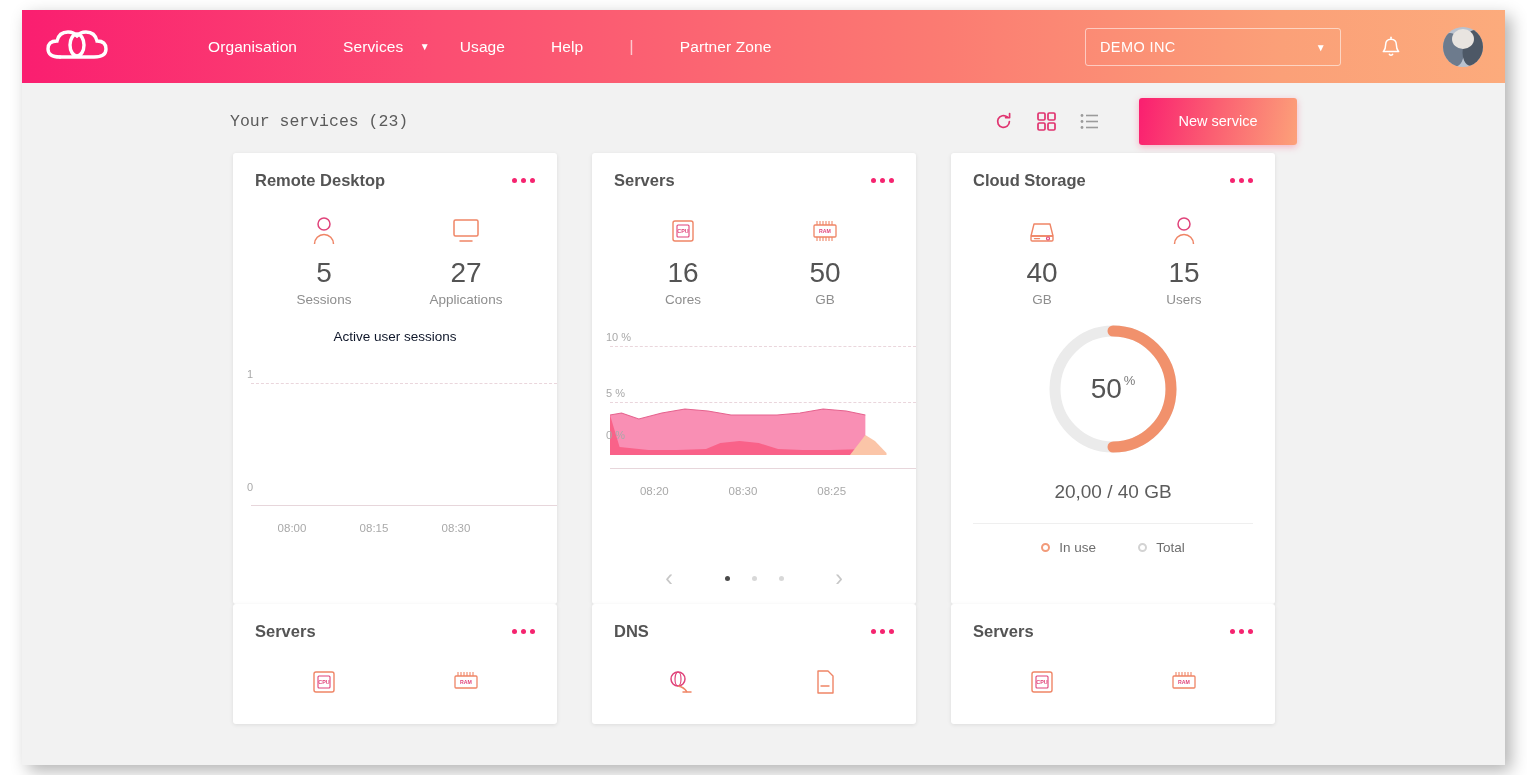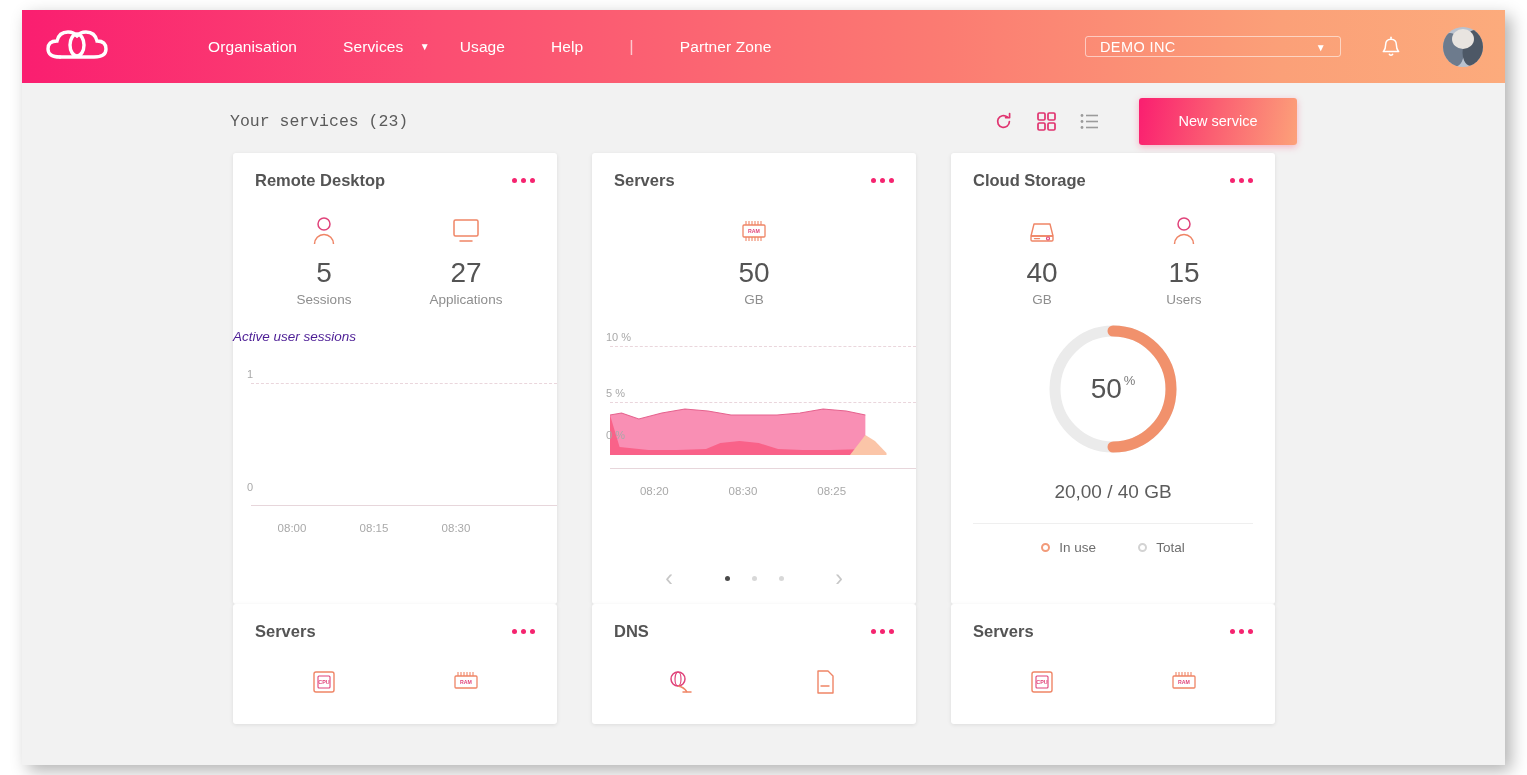--- a/index.html
+++ b/index.html
@@ -53,21 +53,21 @@
     font-size: 17px;
     margin-right: 46px;
   }
 
   #topbar-right {
     position: absolute;
     right: 22px; top: 0; height: 73px;
     display: flex; align-items: center;
   }
   #org-select {
-    width: 256px; height: 21px;
+    width: 256px; height: 38px;
     border: 1px solid rgba(255,255,255,.55);
     border-radius: 3px;
     display: flex; align-items: center;
     padding: 0 14px;
     color: #fff; font-size: 14.5px;
     letter-spacing: .4px;
     cursor: pointer;
     position: relative;
   }
   #org-select .sel-caret {
@@ -164,23 +164,23 @@
   .metrics {
     display: flex; justify-content: center; gap: 62px;
     margin-top: 26px;
   }
   .metric { text-align: center; width: 80px; }
   .metric .m-icon { height: 34px; line-height: 0; margin-bottom: 8px; }
   .metric .m-value { font-size: 28px; color: #545454; line-height: 1.05; }
   .metric .m-label { font-size: 13.5px; color: #8e8e8e; margin-top: 5px; }
 
   .caption {
+    text-align: center;
     font-size: 13.5px;
-    color: #4c1d95;
-    font-style: italic;
+    color: #0f172a;
     margin-top: 22px;
   }
 
   .chart { position: relative; margin-top: 16px; height: 160px; }
   .chart .y-lab {
     position: absolute; left: 18px;
     font-size: 11px; color: #a9a9a9;
   }
   .gridline {
     position: absolute; left: 18px; right: 0;
@@ -405,20 +405,31 @@
         </div>
       </div>
 
       <div class="card tall">
         <div class="card-head">
           <div class="card-title">Servers</div>
           <div class="dots"><span></span><span></span><span></span></div>
         </div>
 
         <div class="metrics">
+          <div class="metric">
+            <div class="m-icon">
+              <svg width="30" height="30" viewBox="0 0 30 30">
+                <rect x="5" y="5" width="20" height="20" rx="2" fill="none" stroke="#ef8566" stroke-width="1.4"></rect>
+                <rect x="9" y="9" width="12" height="12" rx="1" fill="none" stroke="#e0437a" stroke-width="1.1"></rect>
+                <text x="15" y="17.4" font-size="5.4" font-weight="bold" fill="#e0437a" text-anchor="middle" font-family="Liberation Sans, sans-serif">CPU</text>
+              </svg>
+            </div>
+            <div class="m-value">16</div>
+            <div class="m-label">Cores</div>
+          </div>
           <div class="metric">
             <div class="m-icon">
               <svg width="32" height="30" viewBox="0 0 32 30">
                 <rect x="5" y="9" width="22" height="12" rx="1" fill="none" stroke="#ef8566" stroke-width="1.3"></rect>
                 <text x="16" y="17" font-size="5.2" font-weight="bold" fill="#e0437a" text-anchor="middle" font-family="Liberation Sans, sans-serif">RAM</text>
                 <g stroke="#ef8566" stroke-width="1.1">
                   <path d="M8 9 v-4"></path>
                     <path d="M11 9 v-4"></path>
                     <path d="M14 9 v-4"></path>
                     <path d="M17 9 v-4"></path>

